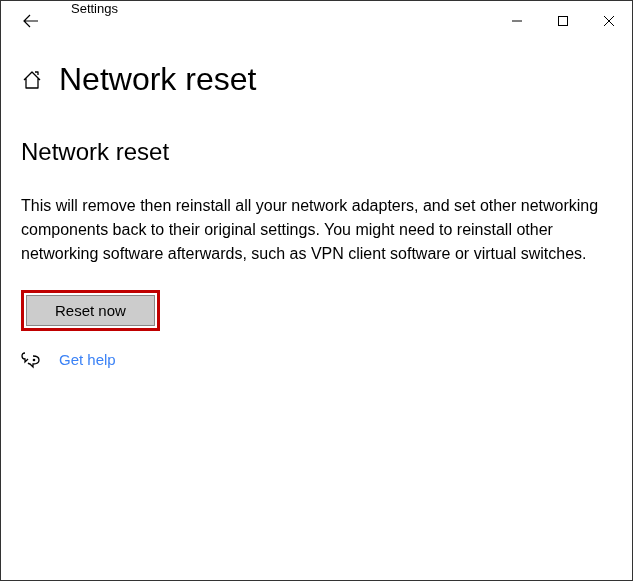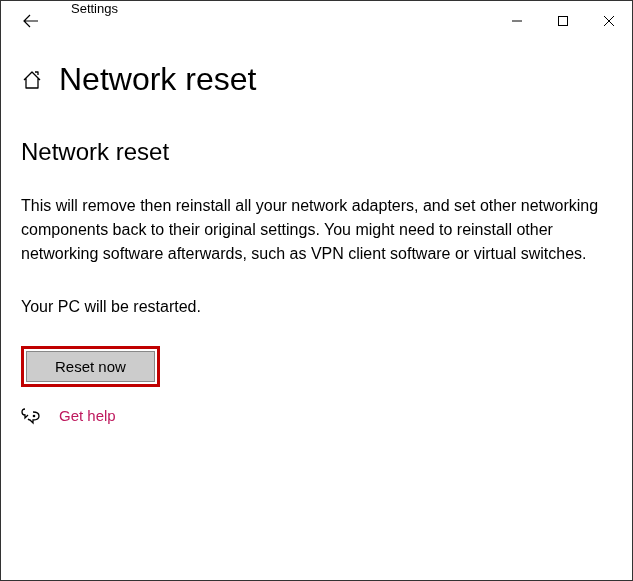--- a/index.html
+++ b/index.html
@@ -69,21 +69,21 @@
     .section-heading {
       font-size: 24px;
       font-weight: 400;
       color: #000;
       margin-bottom: 28px;
     }
     .body-text {
       font-size: 16px;
       line-height: 1.5;
       color: #000;
-      margin-bottom: 32px;
+      margin-bottom: 24px;
     }
     .restart-note {
       font-size: 16px;
       color: #000;
       margin-bottom: 30px;
     }
     .reset-btn-wrap {
       display: inline-block;
       border: 3px solid #c00000;
       padding: 2px;
@@ -101,21 +101,21 @@
     .help-row {
       display: flex;
       align-items: center;
       gap: 18px;
     }
     .help-icon {
       display: flex;
       align-items: center;
     }
     .help-link {
-      color: #be185d;
+      color: #3b82f6;
       font-size: 15px;
       cursor: pointer;
     }
   </style>
 </head>
 <body>
 
 <div class="titlebar">
   <div class="back-btn">
     <svg width="18" height="18" viewBox="0 0 18 18">
@@ -148,21 +148,20 @@
     <svg width="22" height="22" viewBox="0 0 22 22">
       <path d="M 3 11 L 11 3 L 19 11 M 5 9 L 5 19 L 17 19 L 17 9 M 14 3 L 17 3 L 17 6" stroke="#000" stroke-width="1.3" fill="none" stroke-linejoin="round"></path>
     </svg>
   </div>
   <h1 class="page-title">Network reset</h1>
 </div>
 
 <div class="content">
   <h2 class="section-heading">Network reset</h2>
   <p class="body-text">This will remove then reinstall all your network adapters, and set other networking components back to their original settings. You might need to reinstall other networking software afterwards, such as VPN client software or virtual switches.</p>
-  <p class="restart-note">Your PC will be restarted.</p>
   <div class="reset-btn-wrap">
     <button class="reset-btn">Reset now</button>
   </div>
   <div class="help-row">
     <div class="help-icon">
       <svg width="20" height="20" viewBox="0 0 20 20">
         <path d="M 4 4 Q 1 4 1 7 Q 1 10 4 10 L 4 13 L 7 10 Q 7 10 7 10" stroke="#000" stroke-width="1.3" fill="none"></path>
         <path d="M 12 7 Q 18 7 18 11 Q 18 15 12 15 L 12 18 L 9 15 Q 8 15 7 14" stroke="#000" stroke-width="1.3" fill="none"></path>
         <circle cx="13" cy="11" r="1.3" fill="#000"></circle>
       </svg>

